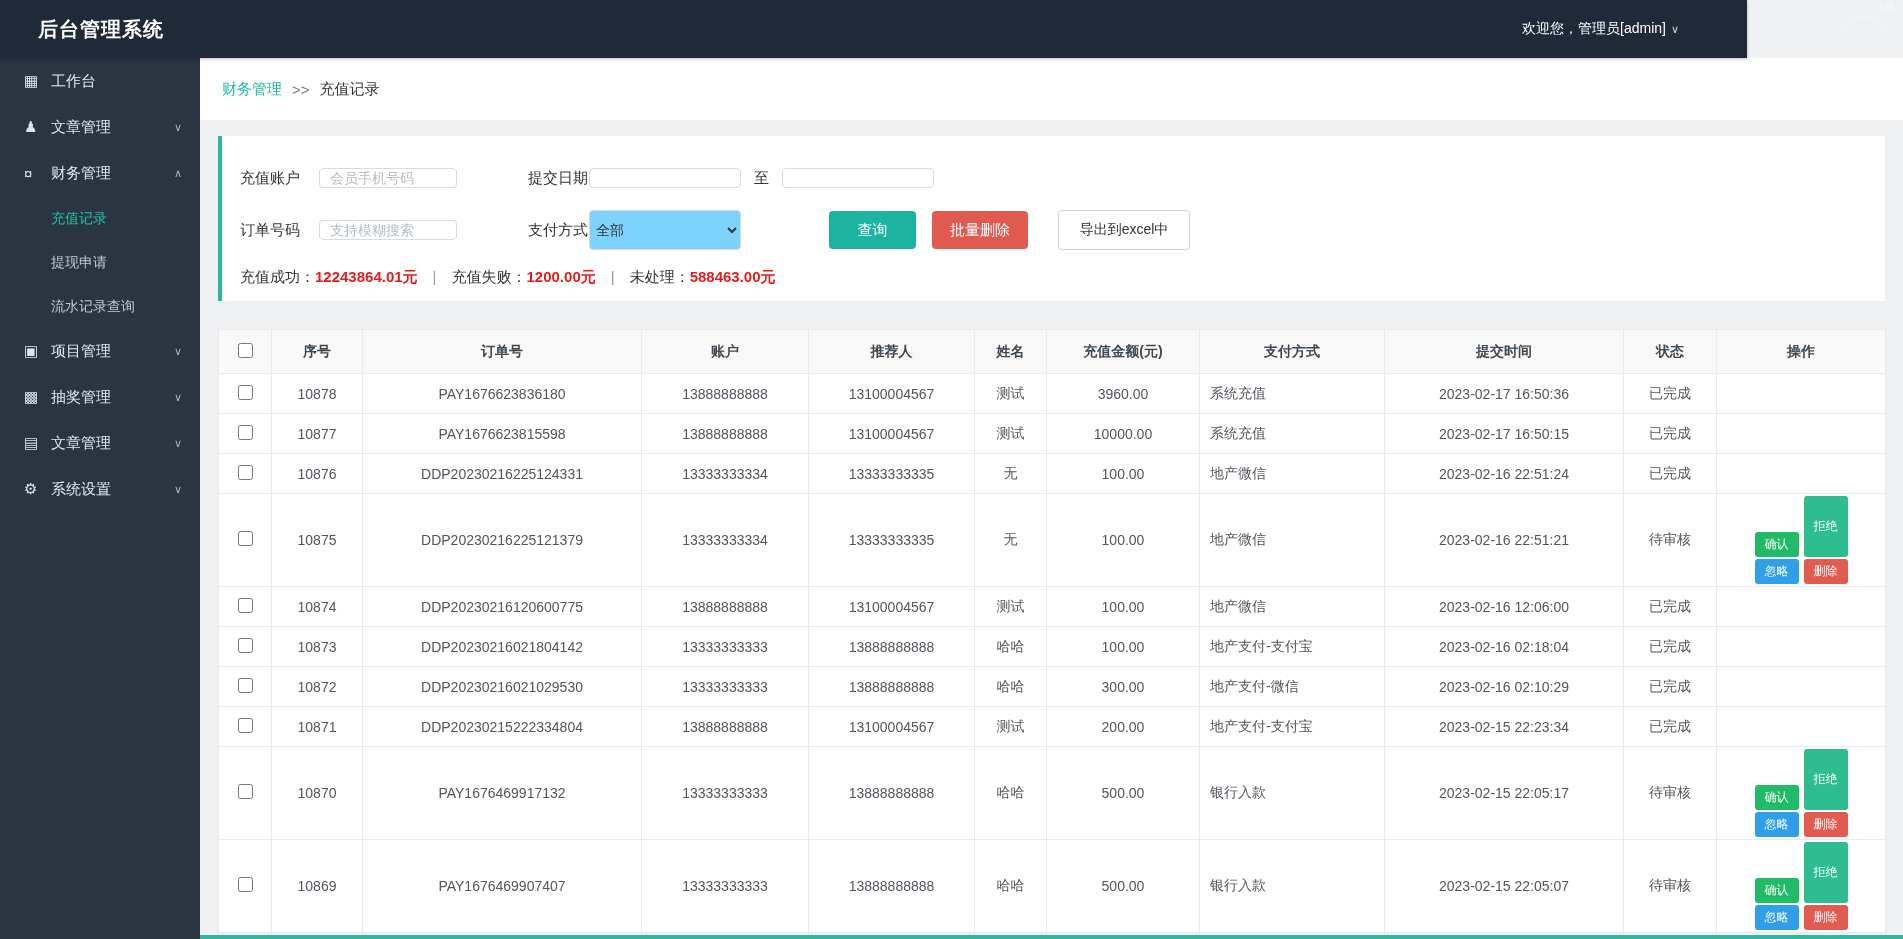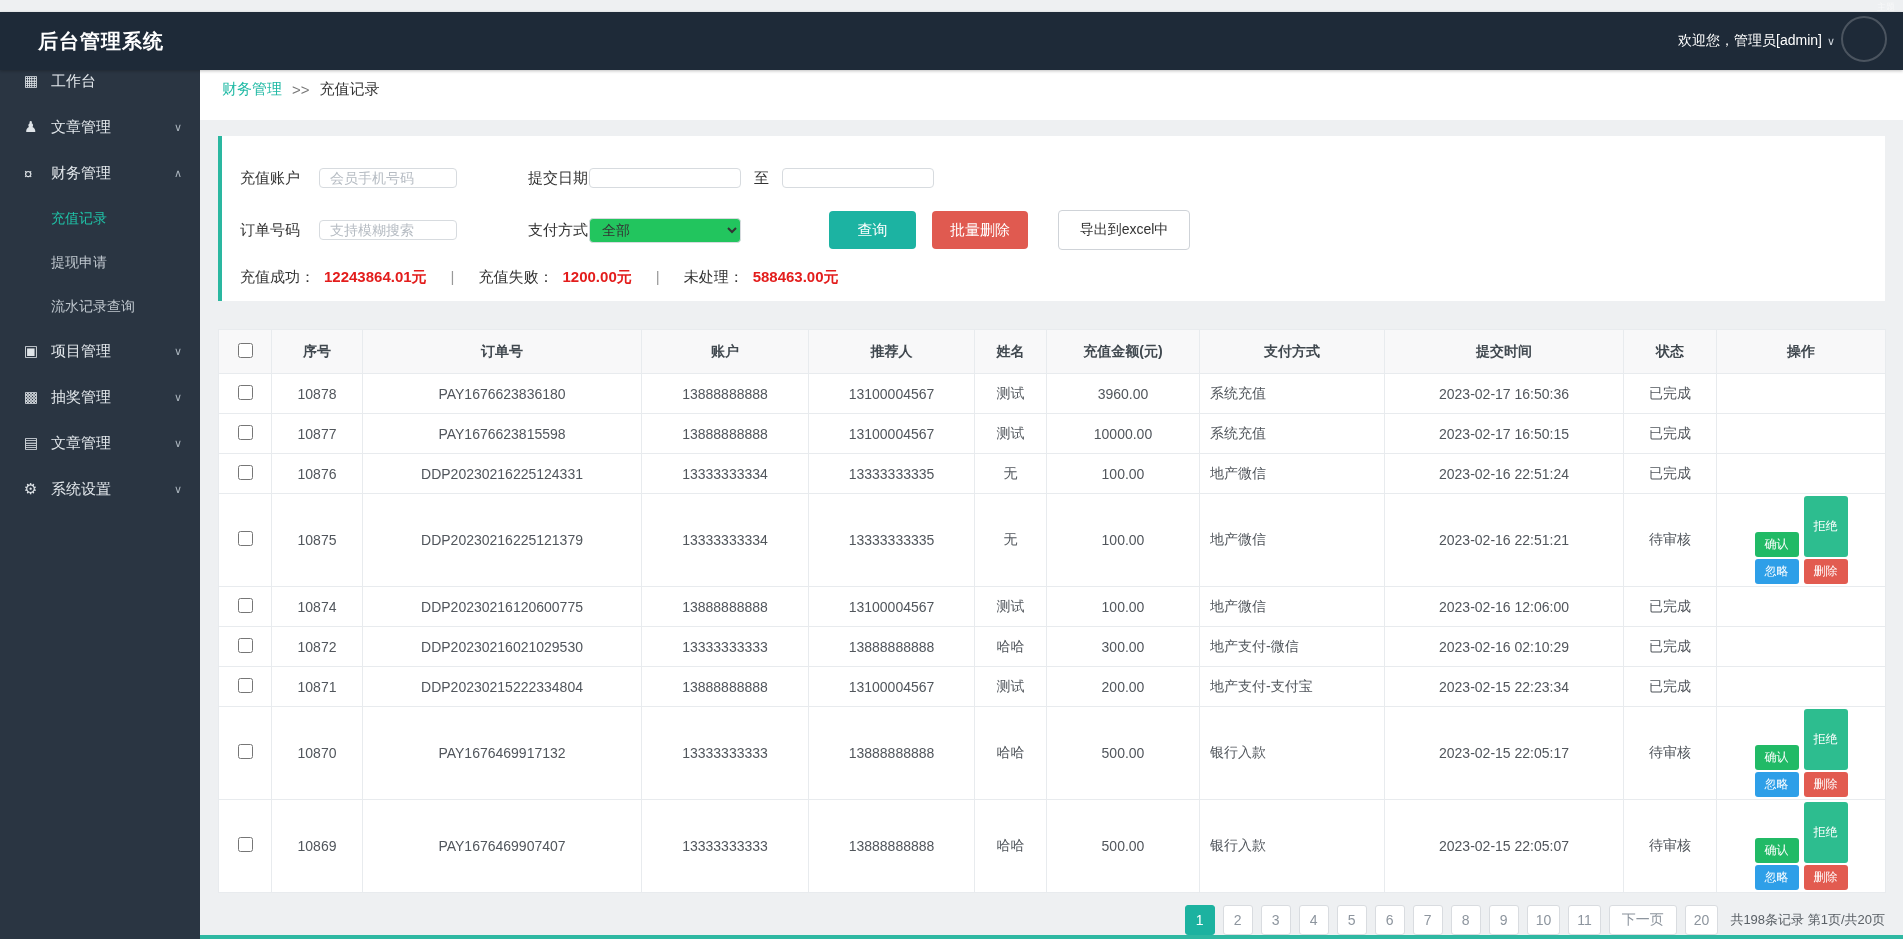--- a/index.html
+++ b/index.html
@@ -1,20 +1,20 @@
 <!DOCTYPE html>
 <html><head>
 <meta charset="utf-8">
 <style>
   * { margin:0; padding:0; box-sizing:border-box; }
   html,body { width:1903px; height:939px; overflow:hidden; }
   body { font-family:"Liberation Sans","DejaVu Sans",sans-serif; background:#eef0f2; position:relative; }
 
   
-  .topbar { position:absolute; top:12px; left:0; width:1903px; height:58px; background:#1e2a38;
+  .topbar { position:absolute; top:0; left:0; width:1747px; height:58px; background:#1e2a38;
             display:flex; align-items:center; z-index:20; box-shadow:0 1px 3px rgba(0,0,0,.25); }
   .app-title { color:#ffffff; font-size:20px; font-weight:bold; margin-left:38px; letter-spacing:1px; }
   .topbar-right { margin-left:auto; margin-right:68px; color:#ffffff; font-size:14px; display:flex; align-items:center; cursor:pointer; }
   .topbar-right .caret { font-size:11px; margin-left:5px; color:#cfd6dd; }
   .theme-hint { position:absolute; top:1px; right:8px; font-size:9px; color:rgba(255,255,255,.55); z-index:30; }
   .theme-fab { position:absolute; top:16px; right:16px; width:46px; height:46px; border-radius:50%;
                border:2px solid rgba(255,255,255,.20); z-index:30; }
 
   
   .sidebar { position:absolute; top:58px; left:0; width:200px; bottom:0; background:#2a3542; z-index:10; }
@@ -40,27 +40,27 @@
   .f-row { display:flex; align-items:center; height:40px; }
   .f-row.second { margin-top:12px; }
   .f-label { font-size:15px; color:#333; }
   .f-label.w1 { width:79px; }
   .f-label.w2 { width:61px; margin-left:71px; }
   .f-input { width:138px; height:20px; border:1px solid #d7dbdf; border-radius:4px; padding:4px 10px;
              font-size:14px; color:#333; outline:none; background:#fff; }
   .f-input.date { width:152px; }
   .f-input::placeholder { color:#b6bcc3; }
   .to-sep { margin:0 13px; font-size:15px; color:#333; }
-  .f-select { width:152px; height:25px; border:1px solid #d7dbdf; border-radius:4px; font-size:14px;
-              color:#333; padding:0 8px; background:#22c55e; outline:none; }
+  .f-select { width:152px; height:40px; border:1px solid #d7dbdf; border-radius:4px; font-size:14px;
+              color:#333; padding:0 2px; background:#7dd3fc; outline:none; }
   .btn { border:none; border-radius:4px; font-size:15px; cursor:pointer; }
   .btn.query { margin-left:88px; width:87px; height:38px; background:#1cb3a2; color:#fff; }
   .btn.batch-del { margin-left:16px; width:96px; height:38px; background:#e05a50; color:#fff; }
   .btn.export { margin-left:30px; width:132px; height:40px; background:#fff; border:1px solid #cfd3d8; color:#333; font-size:14px; }
-  .stats { margin-top:18px; font-size:15px; display:flex; align-items:flex-start;gap:9px; }
+  .stats { margin-top:18px; font-size:15px; display:flex; align-items:flex-start; }
   .s-label { color:#333; }
   .s-val { color:#e31d1c; font-weight:bold; }
   .s-pipe { color:#999; margin:0 15px; }
 
   
   .table-card { margin:28px 18px 0; background:#ffffff; }
   table.records { width:100%; table-layout:fixed; border-collapse:collapse; }
   table.records th, table.records td { border:1px solid #e8ebee; text-align:center; font-size:14px; }
   table.records th { height:44px; background:#f8f8f9; color:#40484f; font-weight:bold; }
   table.records td { height:40px; color:#51565c; }
@@ -280,20 +280,33 @@
             <td>13100004567</td>
             <td>测试</td>
             <td>100.00</td>
             <td class="left">地产微信</td>
             <td>2023-02-16 12:06:00</td>
             <td>已完成</td>
             <td></td>
           </tr>
           <tr>
             <td><input type="checkbox" style=""></td>
+            <td>10873</td>
+            <td>DDP20230216021804142</td>
+            <td>13333333333</td>
+            <td>13888888888</td>
+            <td>哈哈</td>
+            <td>100.00</td>
+            <td class="left">地产支付-支付宝</td>
+            <td>2023-02-16 02:18:04</td>
+            <td>已完成</td>
+            <td></td>
+          </tr>
+          <tr>
+            <td><input type="checkbox" style=""></td>
             <td>10872</td>
             <td>DDP20230216021029530</td>
             <td>13333333333</td>
             <td>13888888888</td>
             <td>哈哈</td>
             <td>300.00</td>
             <td class="left">地产支付-微信</td>
             <td>2023-02-16 02:10:29</td>
             <td>已完成</td>
             <td></td>

